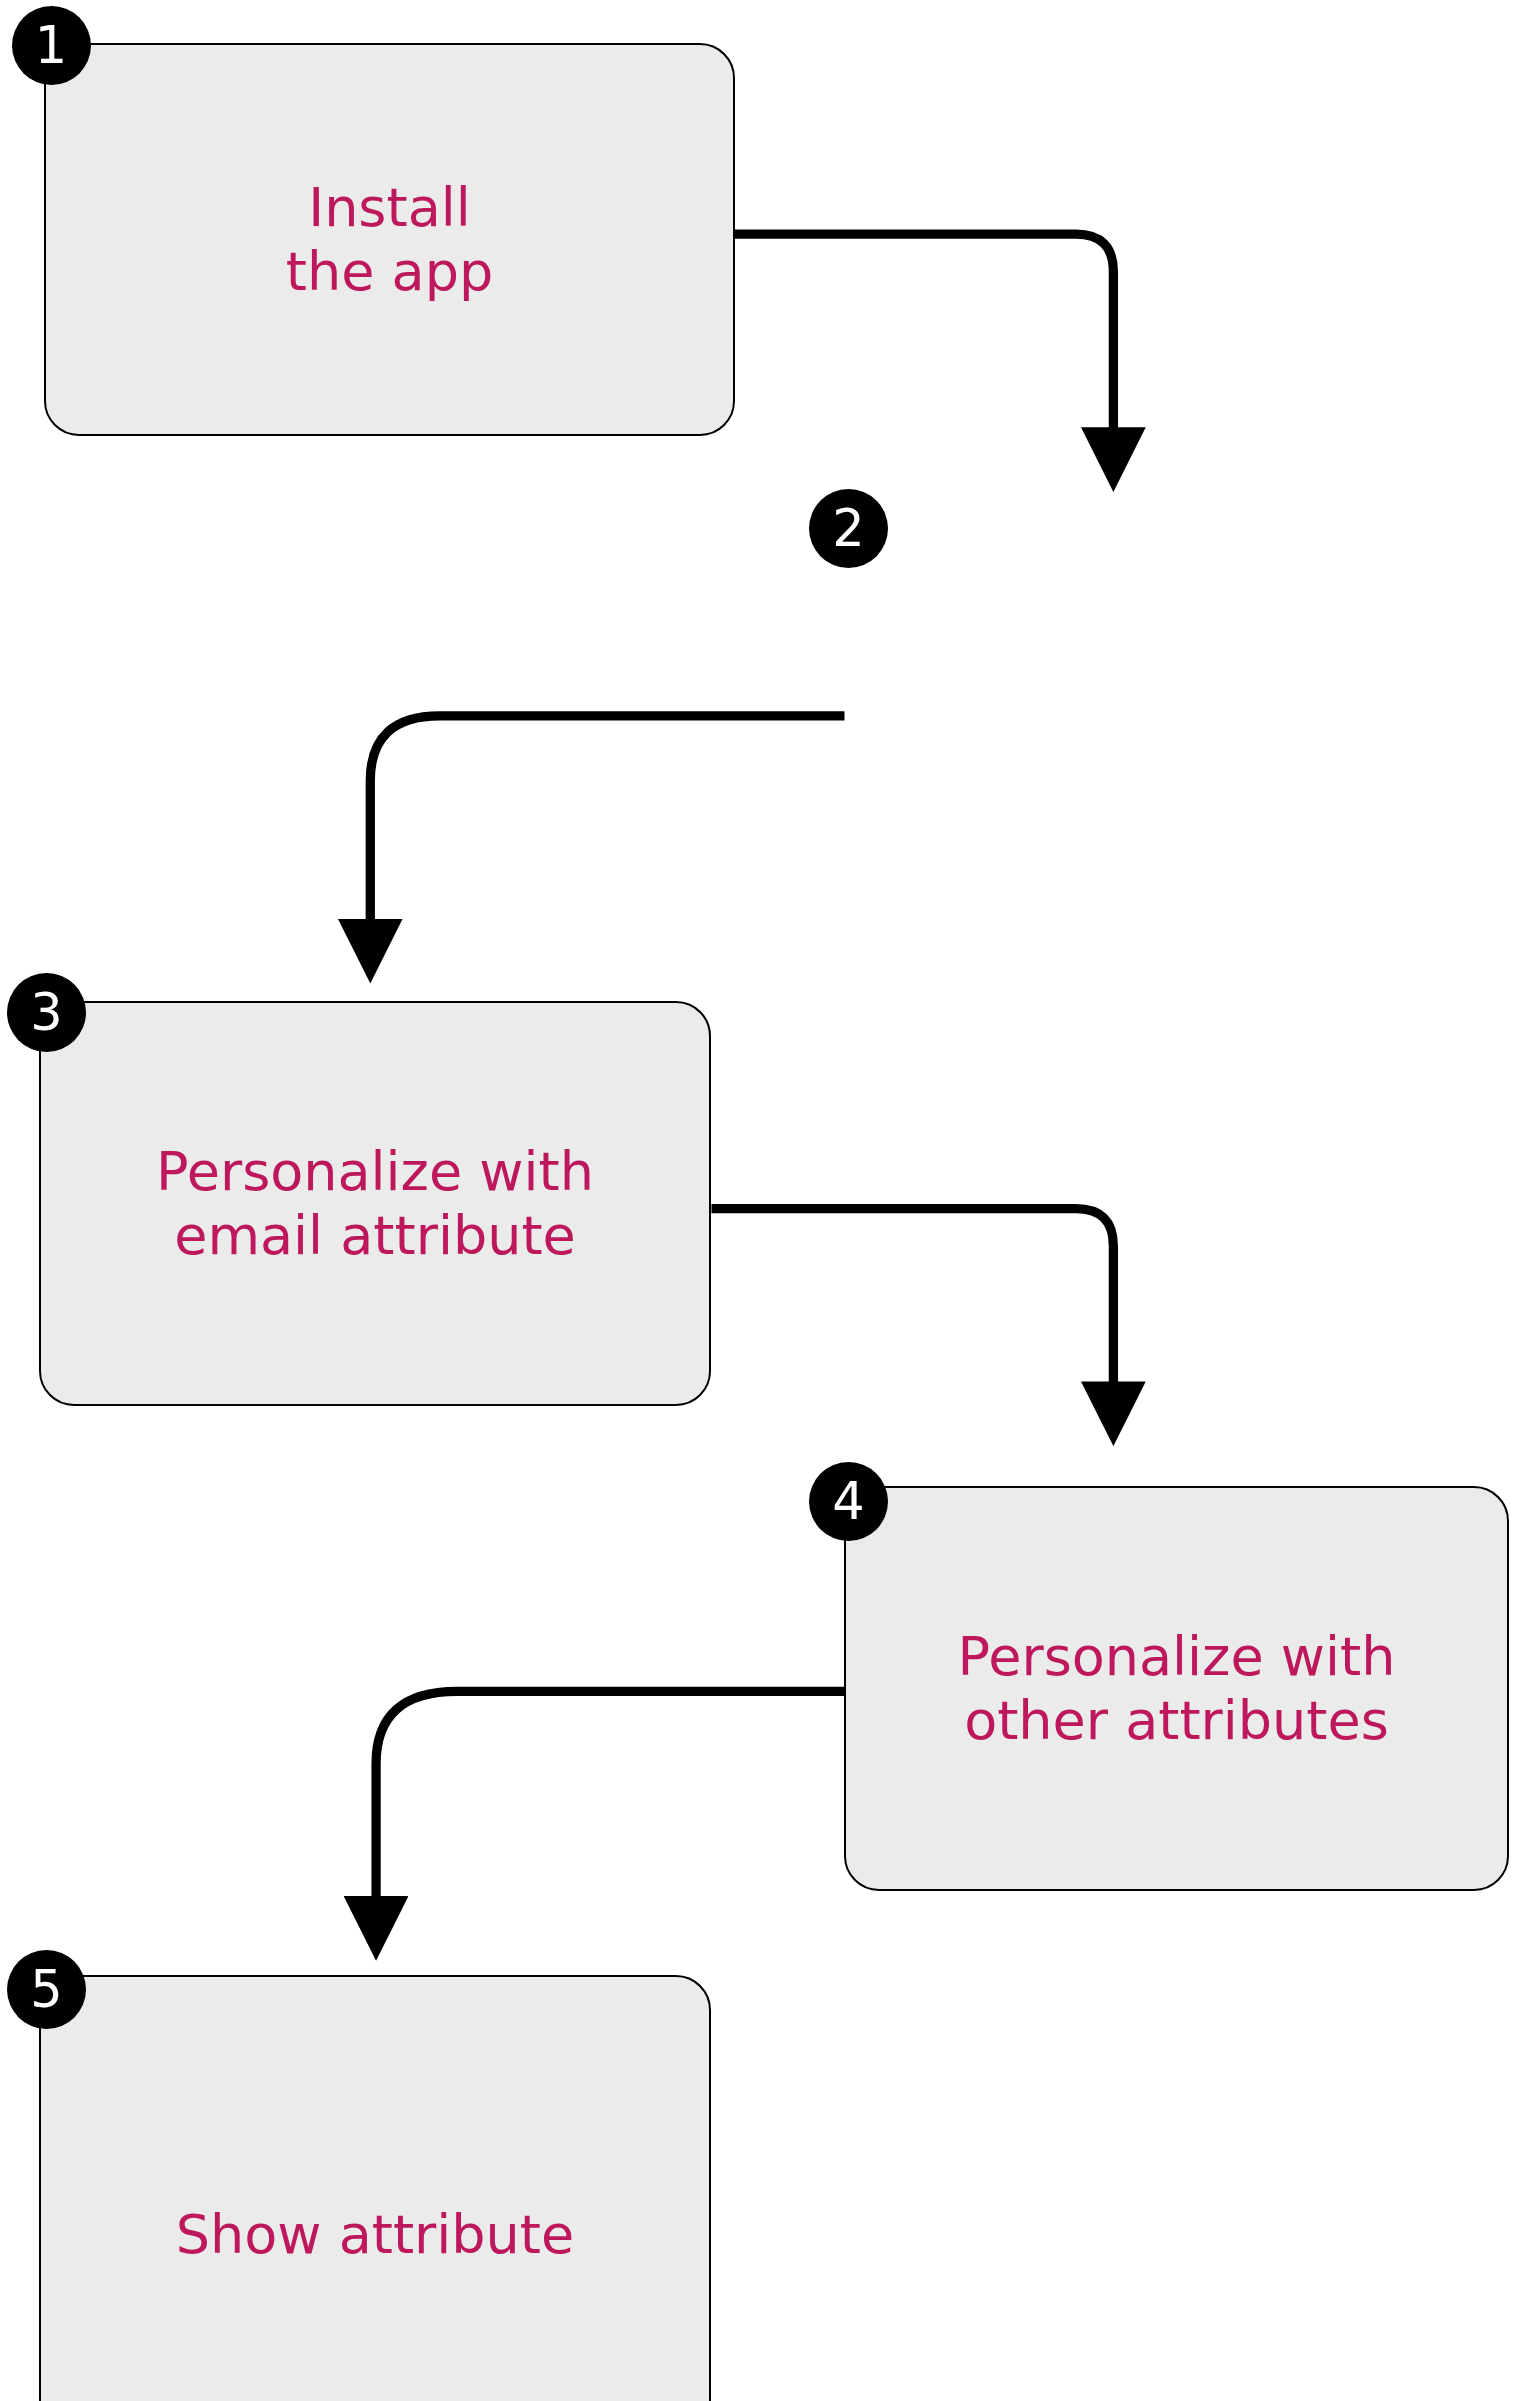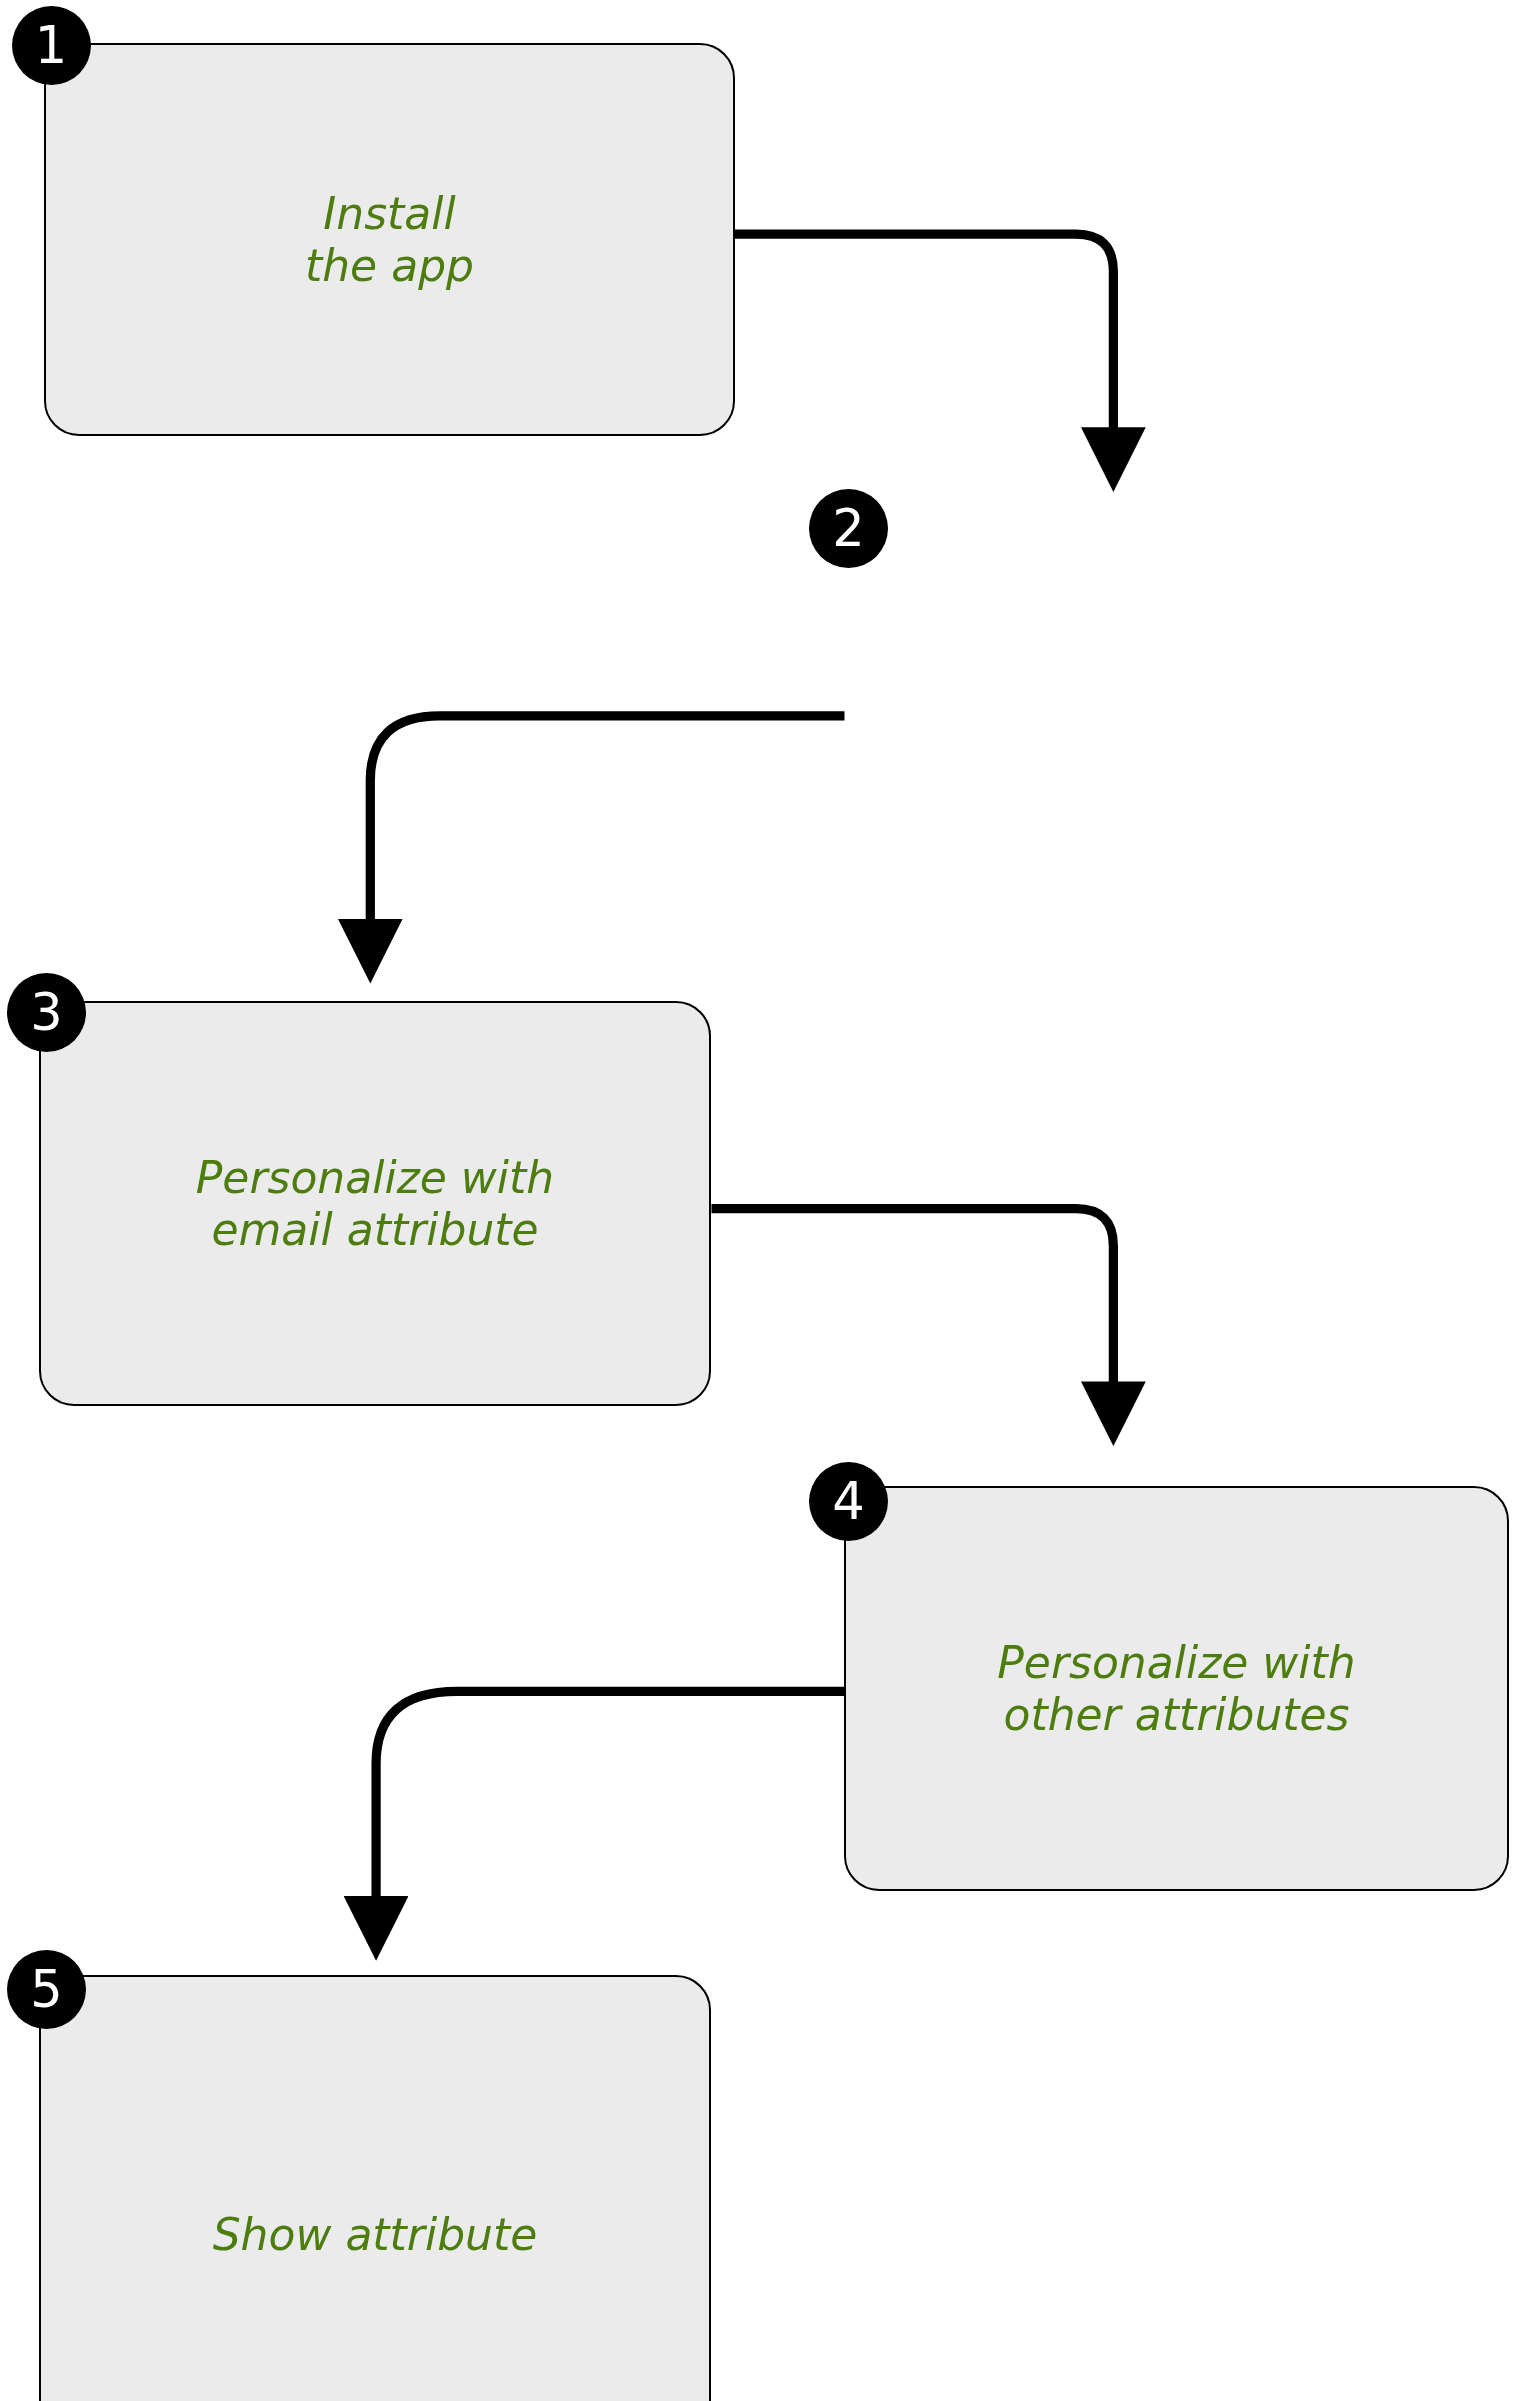--- a/index.html
+++ b/index.html
@@ -22,26 +22,25 @@
     box-sizing: border-box;
     background: #ebebeb;
     border: 2.9px solid #000000;
     border-radius: 35px;
     display: flex;
     align-items: center;
     justify-content: center;
     text-align: center;
   }
   .step-label {
-    font-size: 44px;
+    font-size: 54px;
     line-height: 1.18;
-    color: #4d7c0f;
+    color: #be185d;
     padding: 0 16px;
     white-space: pre-line;
-    font-style: italic;
   }
   .step-badge {
     position: absolute;
     width: 79px;
     height: 79px;
     border-radius: 50%;
     background: #000000;
     color: #ffffff;
     display: flex;
     align-items: center;

